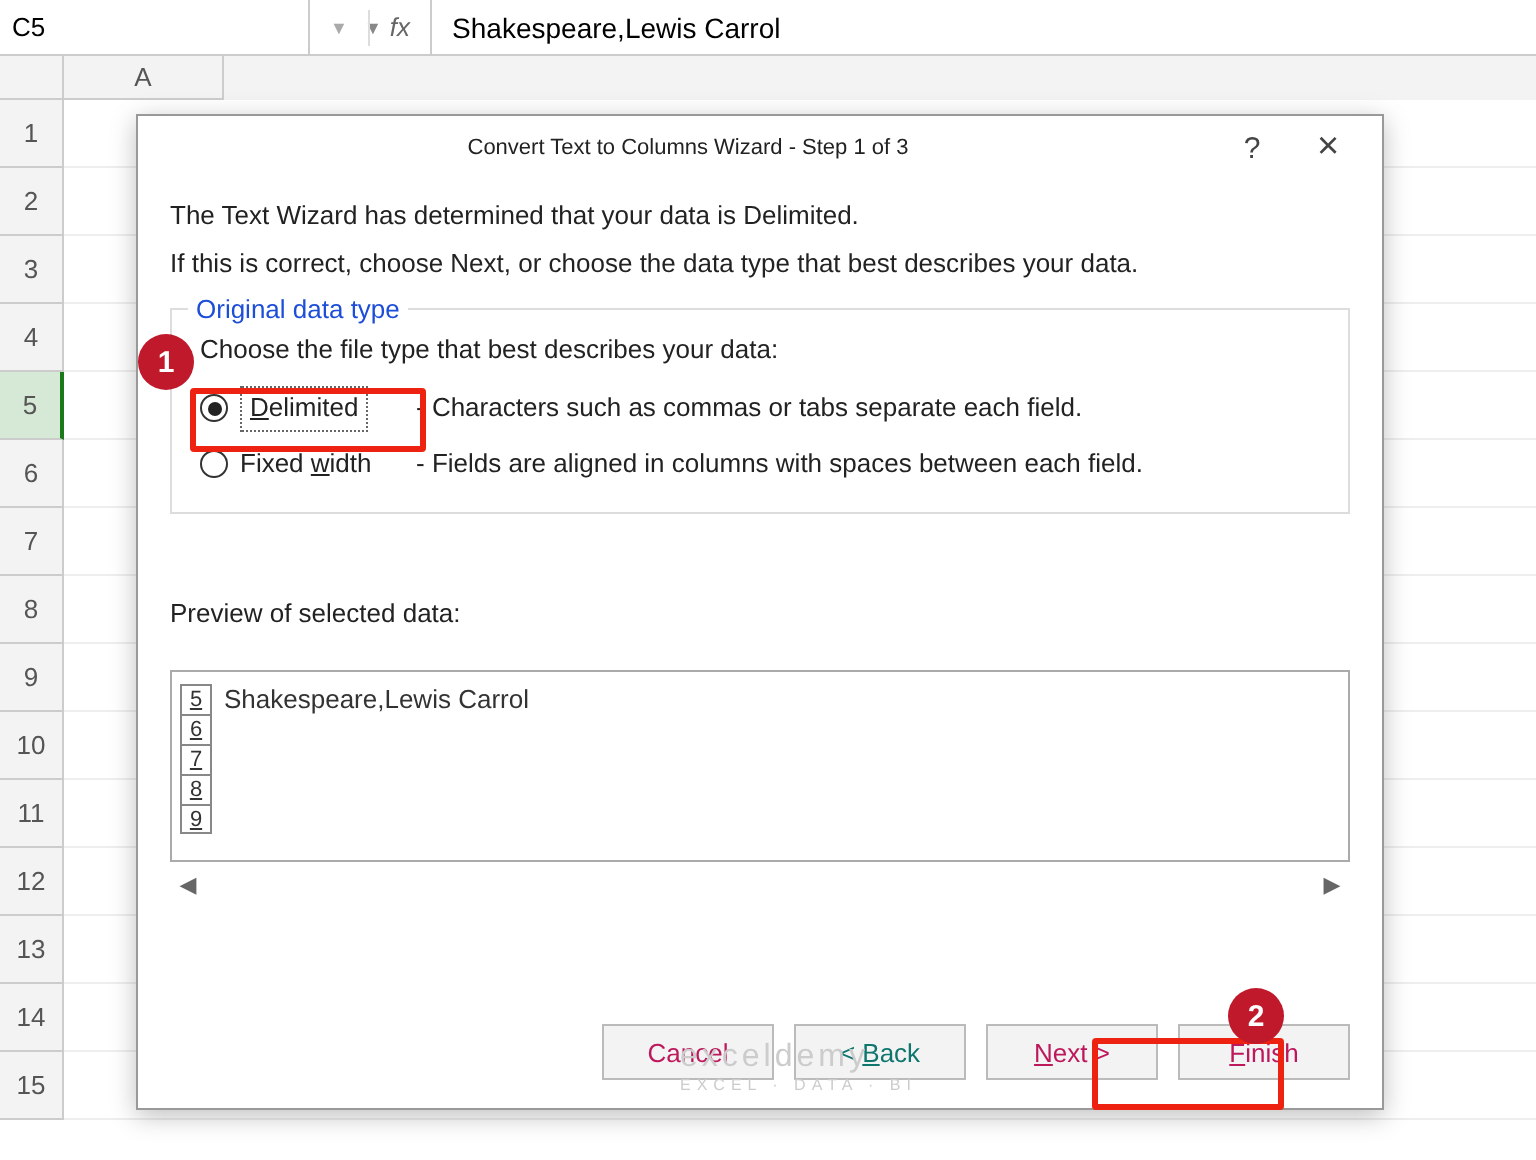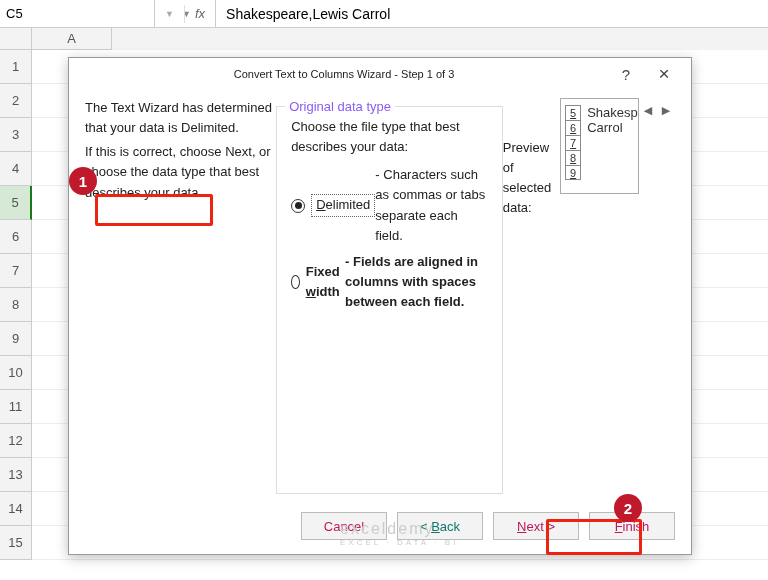--- a/index.html
+++ b/index.html
@@ -23,25 +23,25 @@
 .row { display: flex; height: 34px; }
 .row-hdr { width: 32px; text-align: center; background: #f3f3f3; border-right: 1px solid #ccc; border-bottom: 1px solid #ccc; font-size: 13px; color: #555; line-height: 34px; }
 .row-hdr.sel { background: #d6e9d6; border-right: 2px solid #1a7a1a; }
 .cells { flex: 1; border-bottom: 1px solid #eee; }
 
 
 .dlg { position: absolute; top: 57px; left: 68px; width: 624px; height: 498px; background: #fff; border: 1px solid #999; box-shadow: 0 3px 12px rgba(0,0,0,0.25); display: flex; flex-direction: column; font-size: 13px; }
 .dlg-titlebar { display: flex; align-items: center; height: 32px; padding: 0 8px 0 12px; }
 .dlg-title { flex: 1; font-size: 11px; color: #222; text-align: center; }
 .dlg-ctrl { width: 38px; height: 28px; display: flex; align-items: center; justify-content: center; color: #444; font-size: 15px; }
-.dlg-body { padding: 8px 16px 10px 16px; flex: 1; display: flex; flex-direction: row; color: #222; line-height: 1.55; }
+.dlg-body { padding: 8px 16px 10px 16px; flex: 1; display: flex; flex-direction: column; color: #222; line-height: 1.55; }
 .intro p { margin-bottom: 4px; }
 
 .groupbox { border: 1px solid #ddd; padding: 10px 14px 14px 14px; margin-top: 8px; position: relative; }
-.groupbox-legend { position: absolute; top: -10px; left: 8px; background: #fff; padding: 0 4px; color: #8b5cf6; text-align: right; }
+.groupbox-legend { position: absolute; top: -10px; left: 8px; background: #fff; padding: 0 4px; color: #1d4ed8; text-align: right; }
 
 .radio-row { display: flex; align-items: center; margin-top: 4px; }
 .radio { width: 14px; height: 14px; border: 1px solid #333; border-radius: 50%; display: inline-flex; align-items: center; justify-content: center; margin-right: 6px; background: #fff; }
 .radio.sel::after { content: ""; width: 7px; height: 7px; background: #222; border-radius: 50%; }
 .radio-wrap { display: flex; align-items: center; width: 108px; }
 .radio-label { }
 .radio-label .u { text-decoration: underline; }
 .radio-desc { color: #222; }
 .radio-sel-outline { border: 1px dotted #666; padding: 0 4px; }
 
@@ -171,21 +171,21 @@
       <div>Choose the file type that best describes your data:</div>
 
       <div class="radio-row" style="margin-top:8px;align-items:center;">
         <div class="radio-wrap">
           <span class="radio sel"></span>
           <span class="radio-label radio-sel-outline"><span class="u">D</span><span>elimited</span></span>
         </div>
         <span class="radio-desc">- Characters such as commas or tabs separate each field.</span>
       </div>
 
-      <div class="radio-row" style="margin-top:6px;font-weight:bold;">
+      <div class="radio-row" style="margin-top:6px;">
         <div class="radio-wrap">
           <span class="radio"></span>
           <span class="radio-label">Fixed <span class="u">w</span>idth</span>
         </div>
         <span class="radio-desc">- Fields are aligned in columns with spaces between each field.</span>
       </div>
     </div>
 
     <div class="preview-label">Preview of selected data:</div>
     <div class="preview-box">

